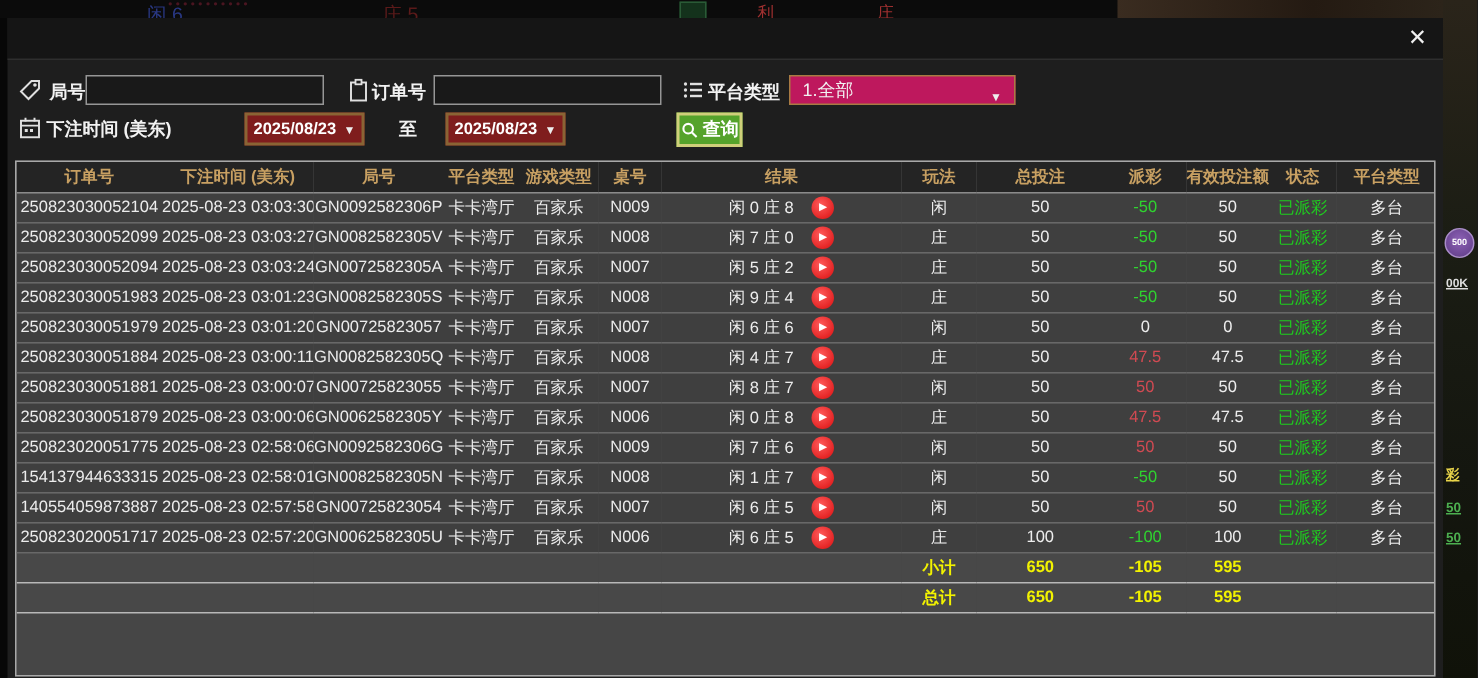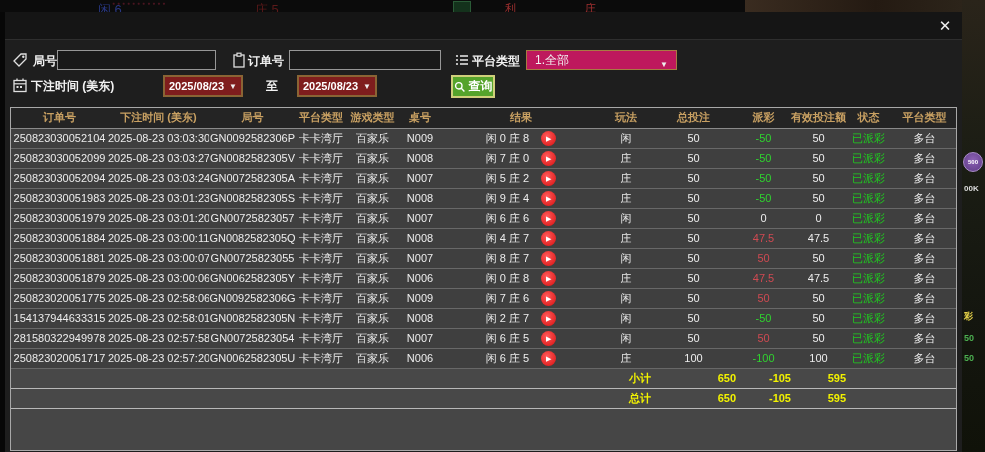--- a/index.html
+++ b/index.html
@@ -17,21 +17,21 @@
   .frag-zh { left:585px; color:#a03030; font-size:11px; }
   .frag-pill { position:absolute; left:655px; top:2px; width:46px; height:14px; background:#8c1212; border-radius:9px;
                color:#ffb9b9; font-size:8px; text-align:center; line-height:12px;margin-top:16px; }
   .frag-photo { position:absolute; left:745px; top:0; width:217px; height:12px; background:linear-gradient(90deg,#3a2c20,#241a12 60%,#2c241a); }
 
   .right-strip { position:absolute; left:962px; top:0; width:23px; height:452px; overflow:hidden;
                  background:linear-gradient(180deg,#2a241a,#1b1d14 35%,#14160f 70%,#101209); }
   .chip { position:absolute; left:1px; top:152px; width:20px; height:20px; border-radius:50%;
           background:radial-gradient(circle at 50% 40%,#8d62b5,#5d3a85); border:1px solid #a98cc9;
           color:#fff; font-size:6px; font-weight:bold; text-align:center; line-height:18px; }
-  .rf { position:absolute; left:2px; font-weight:bold; }
+  .rf { position:absolute; left:2px; font-weight:bold;text-decoration:underline; }
   .rf-00k { top:184px; color:#ddd; font-size:8px; }
   .rf-cai { top:310px; color:#e8d44a; font-size:9px; }
   .rf-50a { top:333px; color:#4caf50; font-size:9px; }
   .rf-50b { top:353px; color:#4caf50; font-size:9px; }
 
   
   .modal { position:absolute; left:5px; top:12px; width:957px; height:440px; background:#1e1e1e; }
   .modal-topbar { position:absolute; left:0; top:0; width:100%; height:28px; background:#151515; border-bottom:1px solid #2e2e2e; }
   .close-btn { position:absolute; left:930px; top:4px; width:20px; height:20px; color:#f0f0f0; font-size:15px;
                line-height:20px; text-align:center; cursor:pointer; }
@@ -58,21 +58,21 @@
   tbody td { background:#3f3f3f; color:#ededed; border-bottom:1px solid #686868; }
   .result-cell { display:flex; align-items:center; justify-content:center; gap:12px; }
   .play-btn { display:inline-block; width:15px; height:15px; border-radius:50%;
               background:radial-gradient(circle at 40% 35%,#ff5a5a,#d80f0f); color:#fff; font-size:7px;
               line-height:15px; text-align:center; cursor:pointer; }
   td.tone-negative { color:#2fd32f; }
   td.tone-positive { color:#d04a52; }
   td.tone-zero { color:#ededed; }
   td.status-paid { color:#1fcc1f; }
   tr.summary-row td { background:#484848; color:#f2f200; font-weight:bold;
-                      border-top:1px solid #b8b8b8; border-bottom:1px solid #b8b8b8;text-align:right; }
+                      border-top:1px solid #b8b8b8; border-bottom:1px solid #b8b8b8; }
 </style>
 </head>
 <body>
 
 <div class="screen">
 
   <div class="top-strip">
     <span class="frag frag-xian6">闲 6</span>
     <span class="frag frag-dots">●●●●●●●●●●●</span>
     <span class="frag frag-zhuang5">庄 5</span>
@@ -366,33 +366,33 @@
             </tr>
             <tr>
               <td>154137944633315</td>
               <td>2025-08-23 02:58:01</td>
               <td>GN0082582305N</td>
               <td>卡卡湾厅</td>
               <td>百家乐</td>
               <td>N008</td>
               <td>
                 <div class="result-cell">
-                  <span>闲 2 庄 7</span>
+                  <span>闲 1 庄 7</span>
                   <span class="play-btn">▶</span>
                 </div>
               </td>
               <td>闲</td>
               <td>50</td>
               <td class="tone-negative">-50</td>
               <td>50</td>
               <td class="status-paid">已派彩</td>
               <td>多台</td>
             </tr>
             <tr>
-              <td>281580322949978</td>
+              <td>140554059873887</td>
               <td>2025-08-23 02:57:58</td>
               <td>GN00725823054</td>
               <td>卡卡湾厅</td>
               <td>百家乐</td>
               <td>N007</td>
               <td>
                 <div class="result-cell">
                   <span>闲 6 庄 5</span>
                   <span class="play-btn">▶</span>
                 </div>

